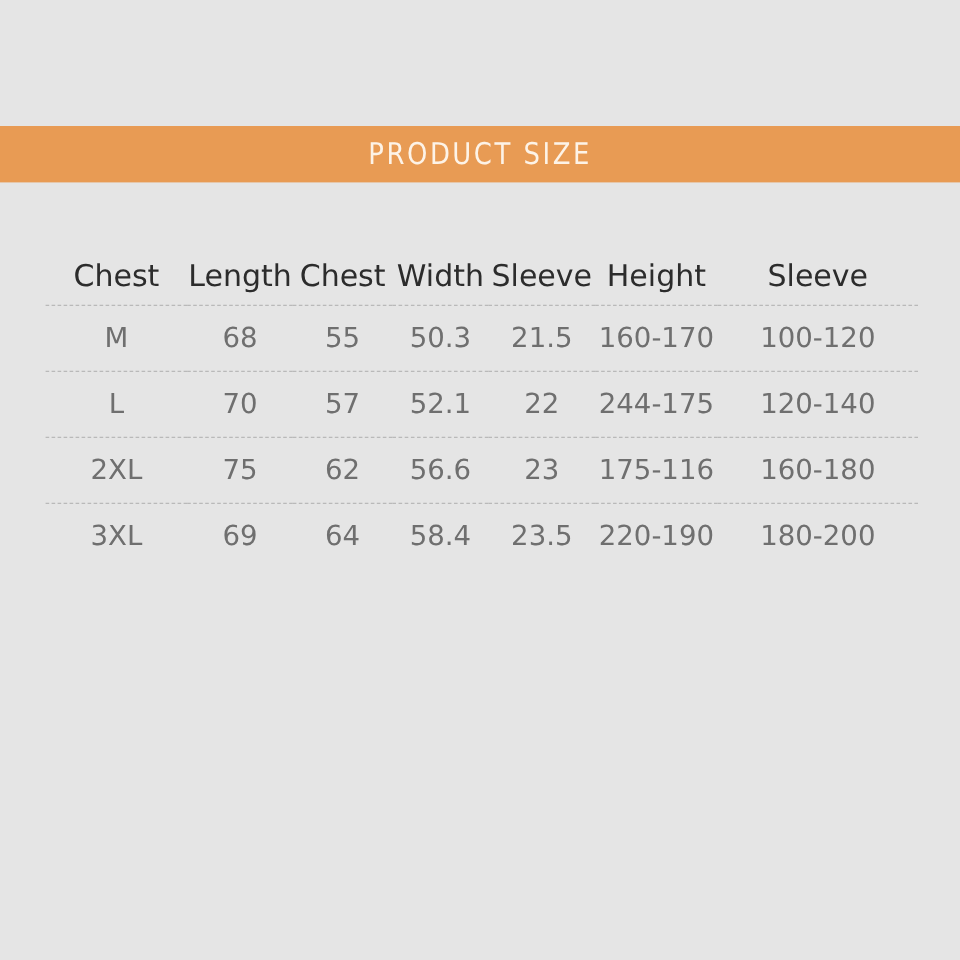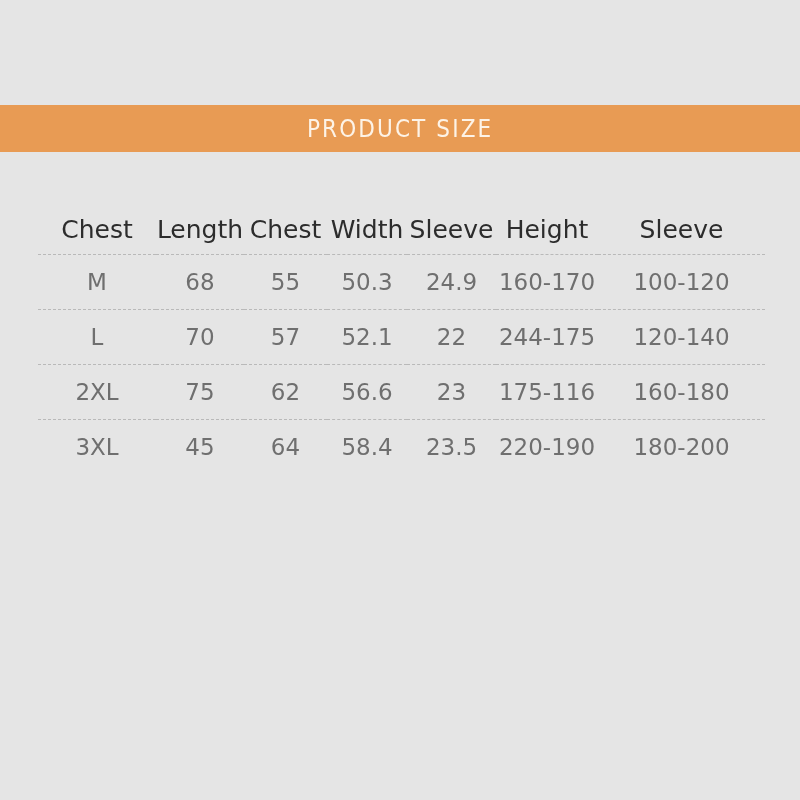--- a/index.html
+++ b/index.html
@@ -134,21 +134,21 @@
           <th>Height</th>
           <th>Sleeve</th>
         </tr>
       </thead>
       <tbody>
         <tr>
           <td>M</td>
           <td>68</td>
           <td>55</td>
           <td>50.3</td>
-          <td>24.9</td>
+          <td>21.5</td>
           <td>160-170</td>
           <td>100-120</td>
         </tr>
         <tr>
           <td>L</td>
           <td>70</td>
           <td>57</td>
           <td>52.1</td>
           <td>22</td>
           <td>244-175</td>
@@ -158,21 +158,21 @@
           <td>2XL</td>
           <td>75</td>
           <td>62</td>
           <td>56.6</td>
           <td>23</td>
           <td>175-116</td>
           <td>160-180</td>
         </tr>
         <tr>
           <td>3XL</td>
-          <td>45</td>
+          <td>69</td>
           <td>64</td>
           <td>58.4</td>
           <td>23.5</td>
           <td>220-190</td>
           <td>180-200</td>
         </tr>
       </tbody>
     </table>
   </div>
 

